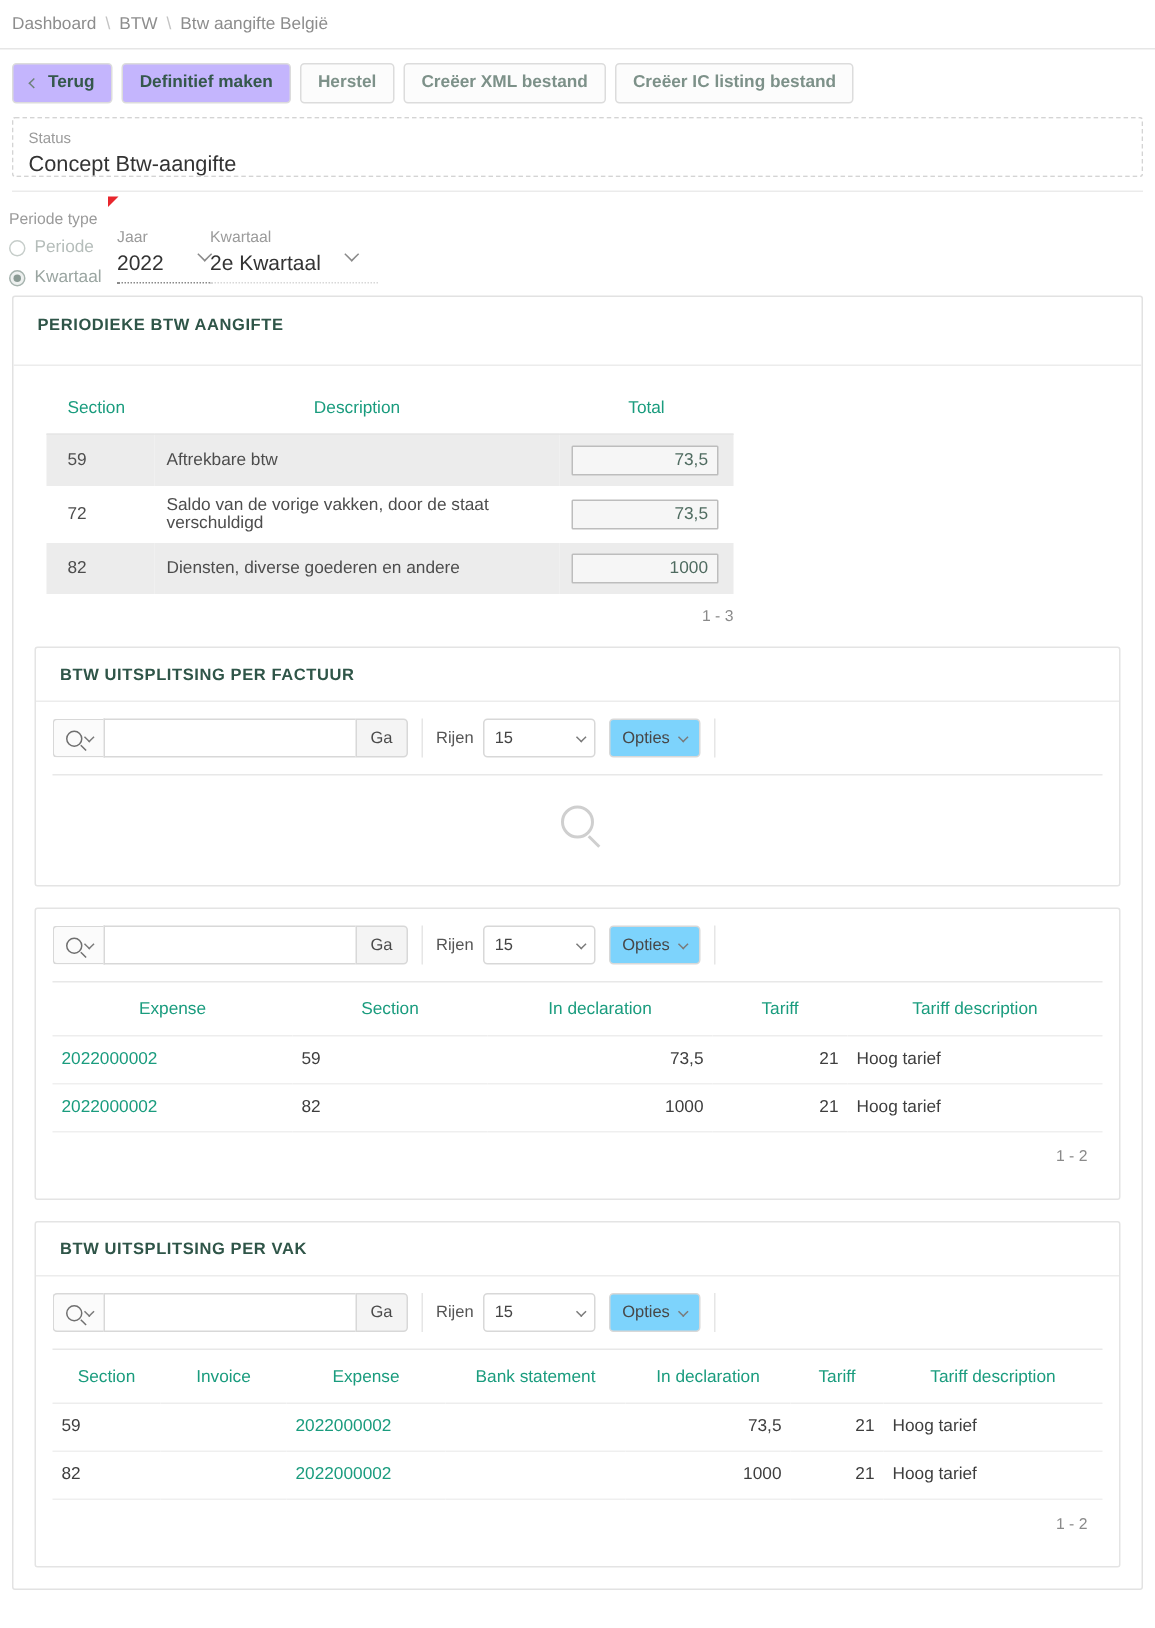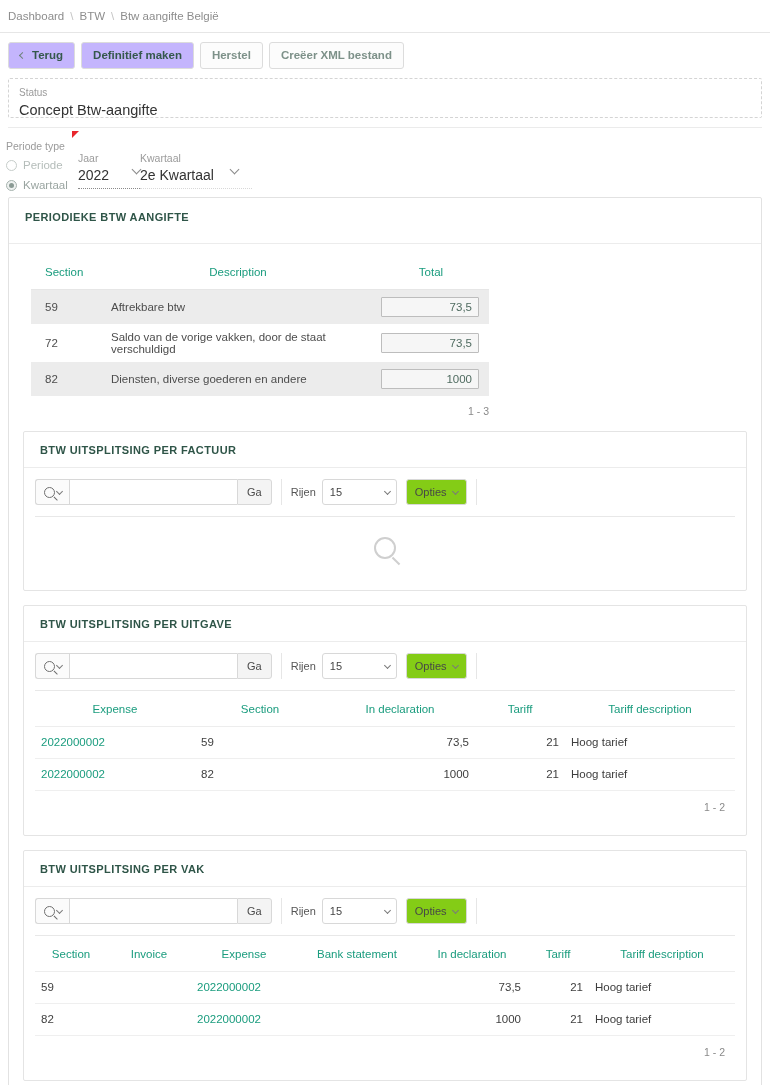--- a/index.html
+++ b/index.html
@@ -194,21 +194,21 @@
   .sb-sep { width:1px; height:26px; background:#e6e6e6; margin: 0 9px; }
   .sb-rows-label { font-size: 11px; color: #555; margin-right: 6px; }
   .sb-select {
     border: 1px solid #d8d8d8; background: #fff; border-radius: 3px;
     height: 26px; width: 75px; display:flex; align-items:center;
     justify-content: space-between; padding: 0 6px 0 7px;
     font-size: 11px; color: #444; cursor:pointer;
   }
   .sb-opts {
     margin-left: 9px;
-    border: 1px solid #d8d8d8; background:#84cc16; border-radius: 3px;
+    border: 1px solid #d8d8d8; background:#7dd3fc; border-radius: 3px;
     height: 26px; display:flex; align-items:center; gap:6px;
     padding: 0 8px; font-size: 11px; color:#474747; cursor:pointer;
   }
   .sb-tail { width:1px; height:26px; background:#e6e6e6; margin-left: 9px; }
 
   
   .empty-state {
     height: 62px; display:flex; align-items:center; justify-content:center;
   }
   .mg-big {
@@ -256,20 +256,21 @@
   </div>
 
   <div class="toolbar">
     <div class="btn">
       <span class="chev-left"></span>
       <span>Terug</span>
     </div>
     <div class="btn">Definitief maken</div>
     <div class="btn muted">Herstel</div>
     <div class="btn muted">Creëer XML bestand</div>
+    <div class="btn muted">Creëer IC listing bestand</div>
   </div>
 
   <div class="status-wrap">
     <div class="status-box">
       <div class="status-label">Status</div>
       <div class="status-value">Concept Btw-aangifte</div>
     </div>
   </div>
   <div class="hr-light"></div>
 
@@ -370,23 +371,20 @@
             </div>
             <div class="sb-tail"></div>
           </div>
           <div class="empty-state">
             <span class="mg-big"></span>
           </div>
         </div>
       </div>
 
       <div class="inner-panel">
-        <div class="inner-head">
-          <div class="panel-title">BTW UITSPLITSING PER UITGAVE</div>
-        </div>
         <div class="inner-body">
           <div class="searchbar">
             <div class="sb-group">
               <div class="sb-magn">
                 <span class="mg"></span>
                 <span class="chev-sm"></span>
               </div>
               <input class="sb-input" type="text" value="" style="">
               <div class="sb-go">Ga</div>
             </div>

